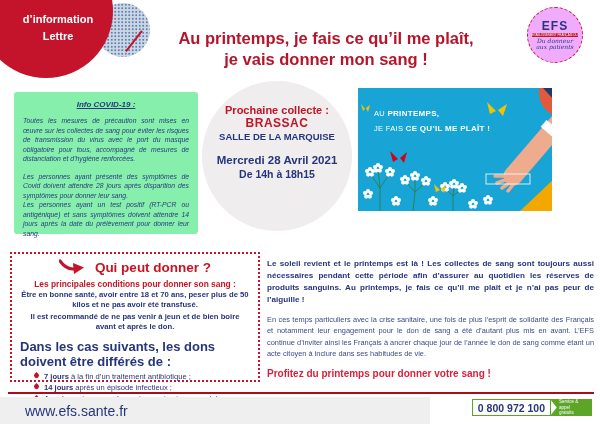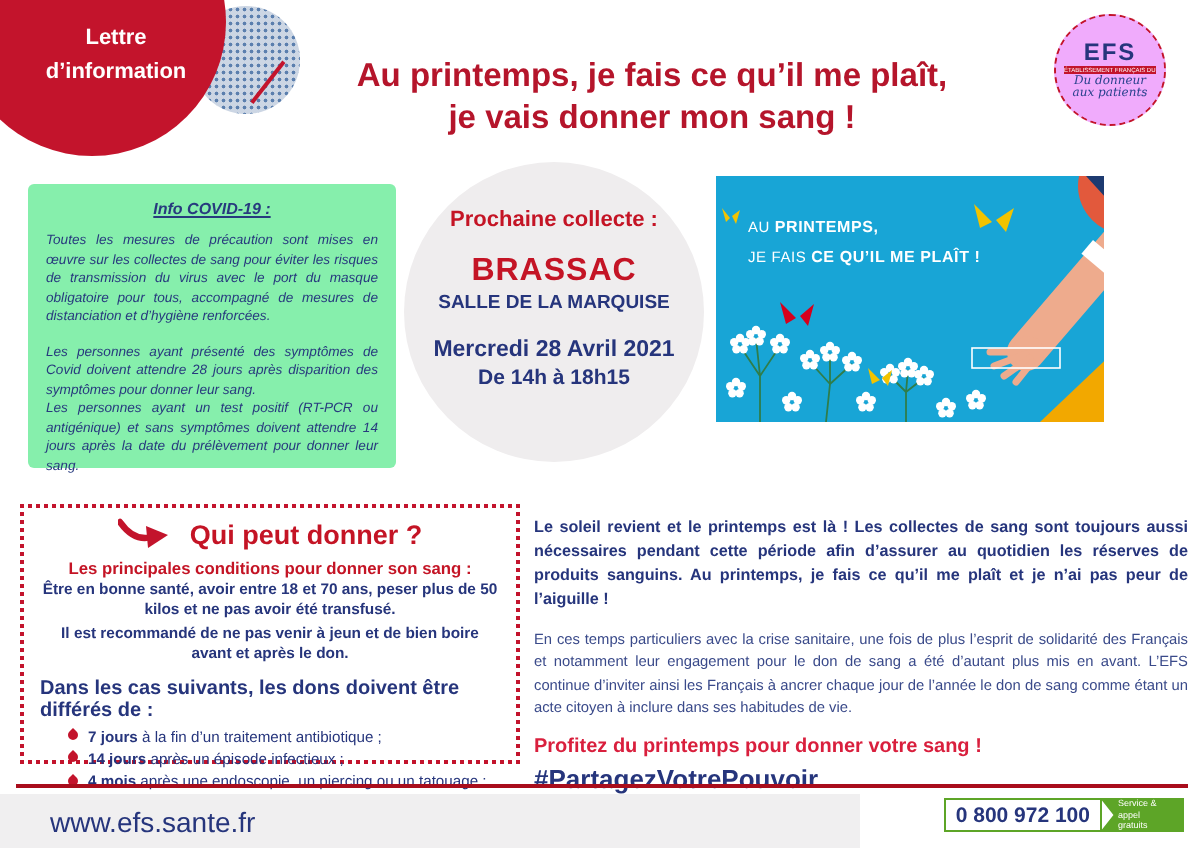--- a/index.html
+++ b/index.html
@@ -23,38 +23,38 @@
   
   .covid-box { position:absolute; left:14px; top:92px; width:184px; height:142px; background:#86efac; border-radius:3px; padding:8px 9px; color:#273a7e; font-style:italic; }
   .covid-title { text-align:center; font-weight:bold; text-decoration:underline; font-size:8px; margin-bottom:7px; }
   .covid-p { font-size:6.8px; line-height:1.4; text-align:justify; }
   .covid-gap { height:8px; }
 
   
   .gray-ellipse { position:absolute; left:202px; top:81px; width:150px; height:150px; border-radius:50%; background:#efedee; }
   .collecte { position:absolute; left:197px; top:104px; width:160px; text-align:center; z-index:2; }
   .collecte-label { color:#c41425; font-weight:bold; font-size:11px; }
-  .collecte-city { color:#c41425; font-weight:bold; font-size:16px; letter-spacing:0.5px; margin-top:11px; }
+  .collecte-city { color:#c41425; font-weight:bold; font-size:12px; letter-spacing:0.5px; }
   .collecte-venue { color:#26357c; font-weight:bold; font-size:9.5px; margin-top:1px; }
   .collecte-date { color:#26357c; font-weight:bold; font-size:11.5px; margin-top:12px; }
   .collecte-hours { color:#26357c; font-weight:bold; font-size:10.5px; margin-top:2px; }
 
   
   .banner { position:absolute; left:358px; top:88px; width:194px; height:123px; background:#18a5d6; overflow:hidden; }
   .banner svg { position:absolute; left:0; top:0; }
   .banner-text { position:absolute; left:16px; top:18px; color:#fff; font-size:7.5px; line-height:1.9; letter-spacing:0.3px; z-index:3; }
   .banner-text b { font-size:8px; }
 
   
   .donor-box { position:absolute; left:10px; top:252px; width:250px; height:130px; border:2px dotted #c3142c; background:#fff; padding:5px 8px 4px; }
   .donor-head { display:flex; align-items:center; justify-content:center; gap:10px; }
   .donor-title { color:#c41425; font-weight:bold; font-size:13.5px; }
   .donor-sub { color:#c41425; font-weight:bold; font-size:8.4px; text-align:center; margin-top:4px; }
   .donor-cond { color:#26357c; font-weight:bold; font-size:7.7px; text-align:center; line-height:1.35; margin-top:1px; }
-  .donor-defer { color:#26357c; font-weight:bold; font-size:10px; margin-top:6px; }
+  .donor-defer { color:#26357c; font-weight:bold; font-size:13px; margin-top:6px; }
   .donor-list { margin-top:2px; }
   .donor-item { display:flex; align-items:flex-start; gap:5px; color:#26357c; font-size:7.6px; line-height:1.5; padding-left:14px; }
   .drop-bullet { width:5px; height:5px; background:#c3142c; border-radius:0 50% 50% 50%; transform:rotate(45deg); margin-top:2.5px; flex:none; }
 
   
   .main-text { position:absolute; left:267px; top:258px; width:327px; }
   .mt-p1 { color:#26357c; font-weight:bold; font-size:8.1px; line-height:1.5; text-align:justify; }
   .mt-p2 { color:#3a4a8a; font-size:7.4px; line-height:1.55; text-align:justify; margin-top:7px; }
   .mt-cta { color:#d91f3d; font-weight:bold; font-size:10px; margin-top:9px; }
   .mt-tag { color:#26357c; font-weight:bold; font-size:13px; margin-top:3px; }
@@ -69,22 +69,22 @@
 </style>
 </head>
 <body>
 
 <div class="page">
 
   <div class="dot-circle"></div>
   <div class="dot-slash"></div>
   <div class="red-circle"></div>
   <div class="badge-text">
+    <div>d’information</div>
     <div>Lettre</div>
-    <div>d’information</div>
   </div>
 
   <div class="main-title">
     <div>Au printemps, je fais ce qu’il me plaît,</div>
     <div>je vais donner mon sang !</div>
   </div>
 
   <div class="efs-logo">
     <div class="efs-name">EFS</div>
     <div class="efs-strip">ÉTABLISSEMENT FRANÇAIS DU SANG</div>
@@ -205,21 +205,20 @@
       <div class="donor-item">
         <span class="drop-bullet"></span>
       </div>
     </div>
   </div>
 
   <div class="main-text">
     <div class="mt-p1">Le soleil revient et le printemps est là ! Les collectes de sang sont toujours aussi nécessaires pendant cette période afin d’assurer au quotidien les réserves de produits sanguins. Au printemps, je fais ce qu’il me plaît et je n’ai pas peur de l’aiguille !</div>
     <div class="mt-p2">En ces temps particuliers avec la crise sanitaire, une fois de plus l’esprit de solidarité des Français et notamment leur engagement pour le don de sang a été d’autant plus mis en avant. L’EFS continue d’inviter ainsi les Français à ancrer chaque jour de l’année le don de sang comme étant un acte citoyen à inclure dans ses habitudes de vie.</div>
     <div class="mt-cta">Profitez du printemps pour donner votre sang !</div>
-    <div class="mt-tag">#PartagezVotrePouvoir</div>
   </div>
 
   <div class="footer-line"></div>
   <div class="footer-gray"></div>
   <div class="footer-site">www.efs.sante.fr</div>
   <div class="phone-wrap">
     <div class="phone-num">0 800 972 100</div>
     <div class="phone-badge">
       <span>Service &amp; appel</span>
       <span>gratuits</span>

